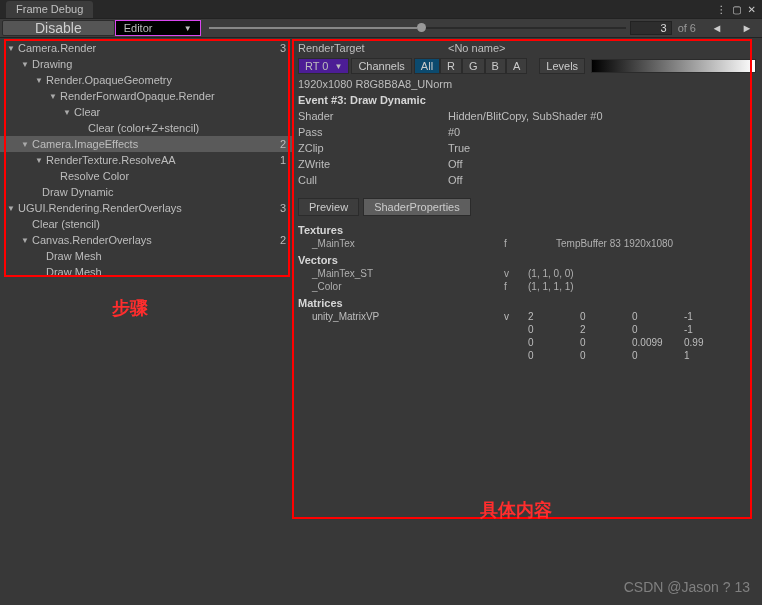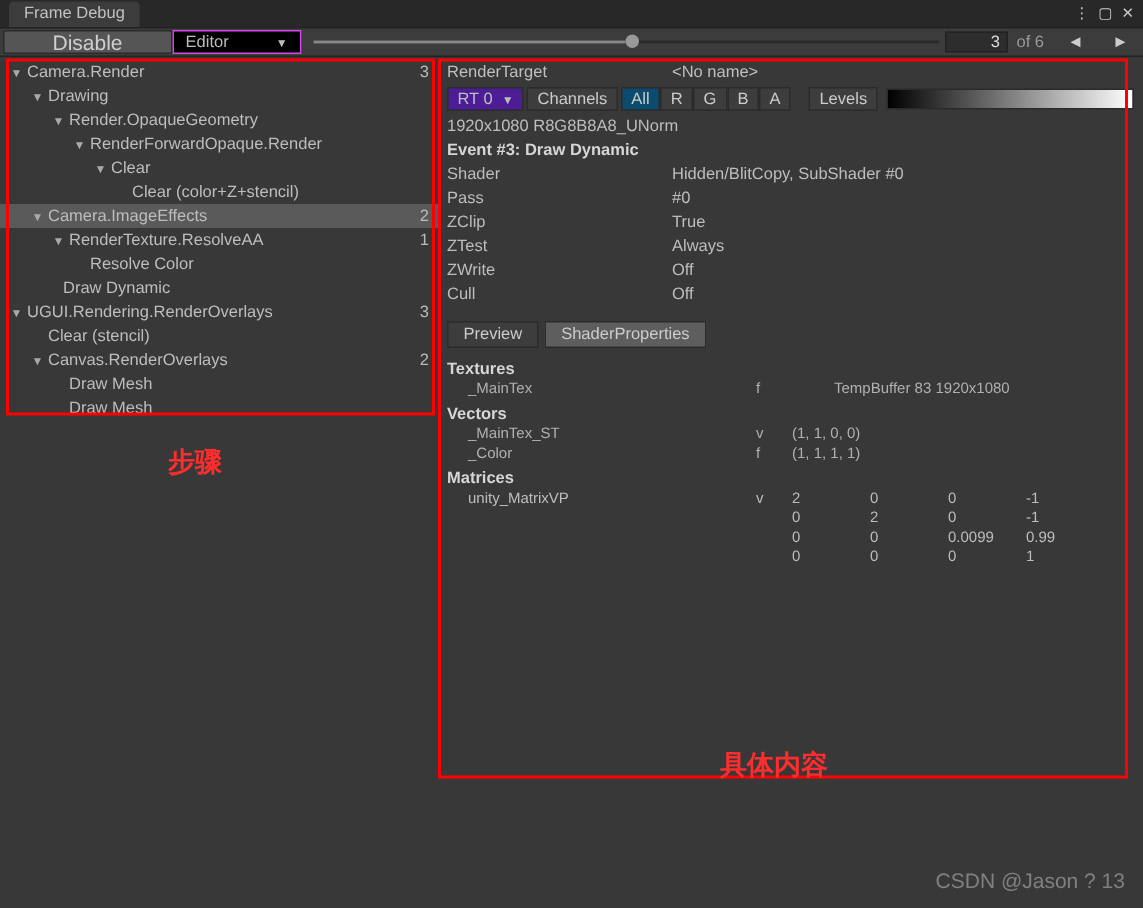--- a/index.html
+++ b/index.html
@@ -192,24 +192,20 @@
         </div>
         <div class="kv">
           <div class="k">Pass</div>
           <div class="v">#0</div>
         </div>
         <div class="kv">
           <div class="k">ZClip</div>
           <div class="v">True</div>
         </div>
         <div class="kv">
-          <div class="k">ZTest</div>
-          <div class="v">Always</div>
-        </div>
-        <div class="kv">
           <div class="k">ZWrite</div>
           <div class="v">Off</div>
         </div>
         <div class="kv">
           <div class="k">Cull</div>
           <div class="v">Off</div>
         </div>
       </div>
 
     <div class="tabbtns">

